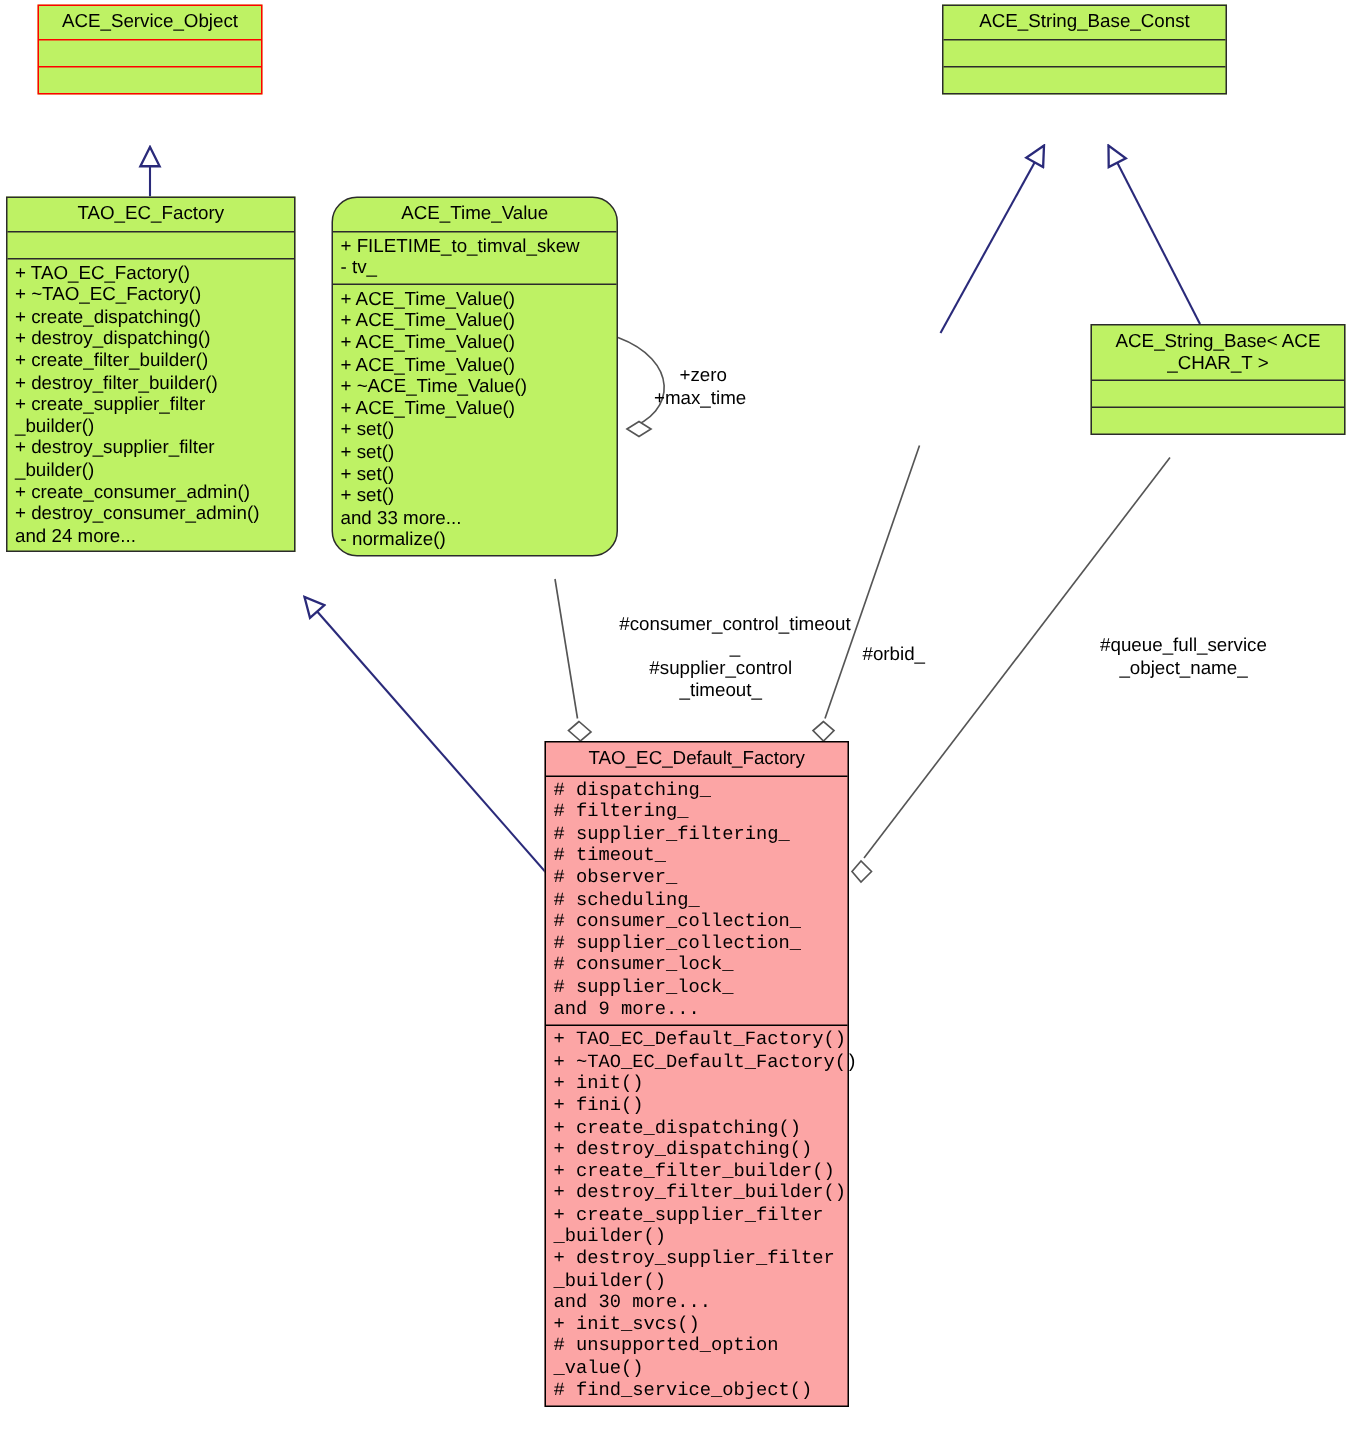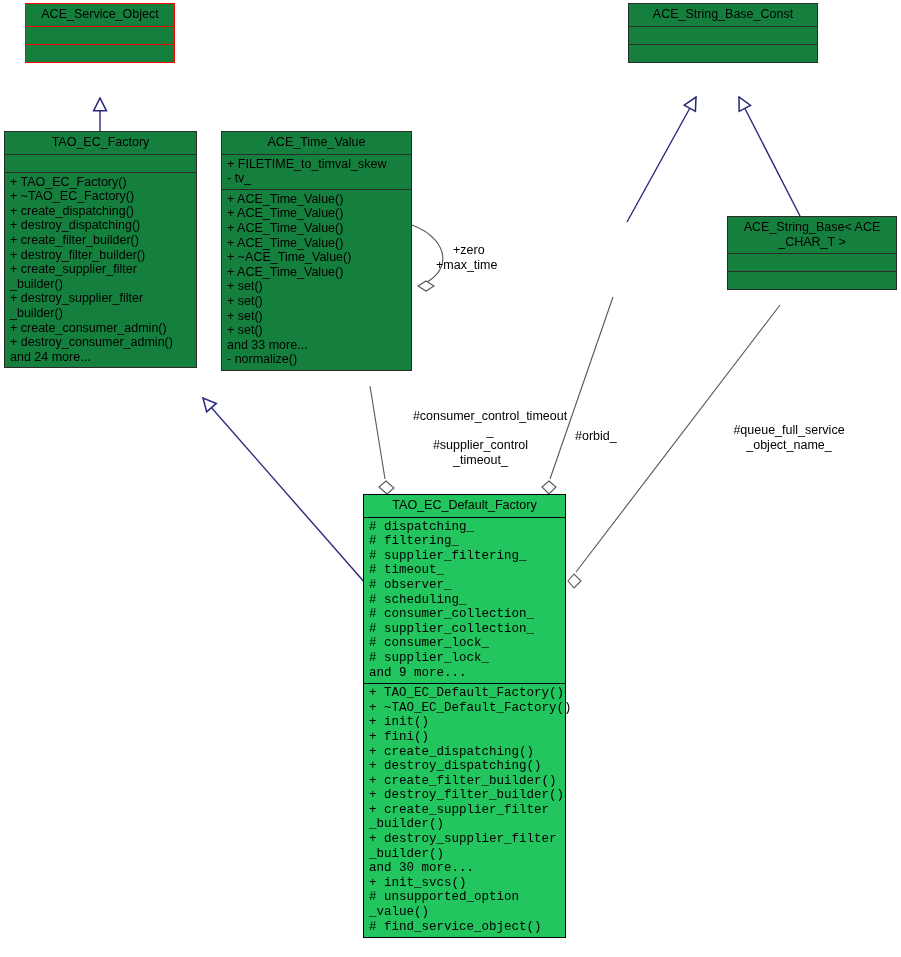--- a/index.html
+++ b/index.html
@@ -27,31 +27,31 @@
     width: 901px;
     height: 957px;
     pointer-events: none;
   }
 
   
   .uml-class {
     position: absolute;
     box-sizing: border-box;
     border: 1px solid #2b2b2b;
-    background: #15803d;
+    background: #bef264;
     font-size: 12.5px;
     line-height: 14.6px;
     color: #000000;
     z-index: 3;
   }
   .uml-class.red {
     border-color: #ff0000;
   }
   .uml-class.shaded {
-    background: #22c55e;
+    background: #fca5a5;
     border-color: #000000;
   }
   .uml-class .compartment {
     padding: 2px 5px 3px 5px;
     box-sizing: border-box;
   }
   .uml-class .compartment + .compartment {
     border-top: 1px solid #2b2b2b;
   }
   .uml-class.red .compartment + .compartment {
@@ -160,21 +160,21 @@
         <div>+ create_supplier_filter</div>
         <div>_builder()</div>
         <div>+ destroy_supplier_filter</div>
         <div>_builder()</div>
         <div>+ create_consumer_admin()</div>
         <div>+ destroy_consumer_admin()</div>
         <div>and 24 more...</div>
       </div>
   </div>
 
-  <div class="uml-class" style="left:221px; top:131px; width:191px;">
+  <div class="uml-class" style="left:221px; top:131px; width:191px;border-radius:17px;">
     <div class="compartment title">ACE_Time_Value</div>
     <div class="compartment members">
         <div>+ FILETIME_to_timval_skew</div>
         <div>- tv_</div>
       </div>
     <div class="compartment members">
         <div>+ ACE_Time_Value()</div>
         <div>+ ACE_Time_Value()</div>
         <div>+ ACE_Time_Value()</div>
         <div>+ ACE_Time_Value()</div>

